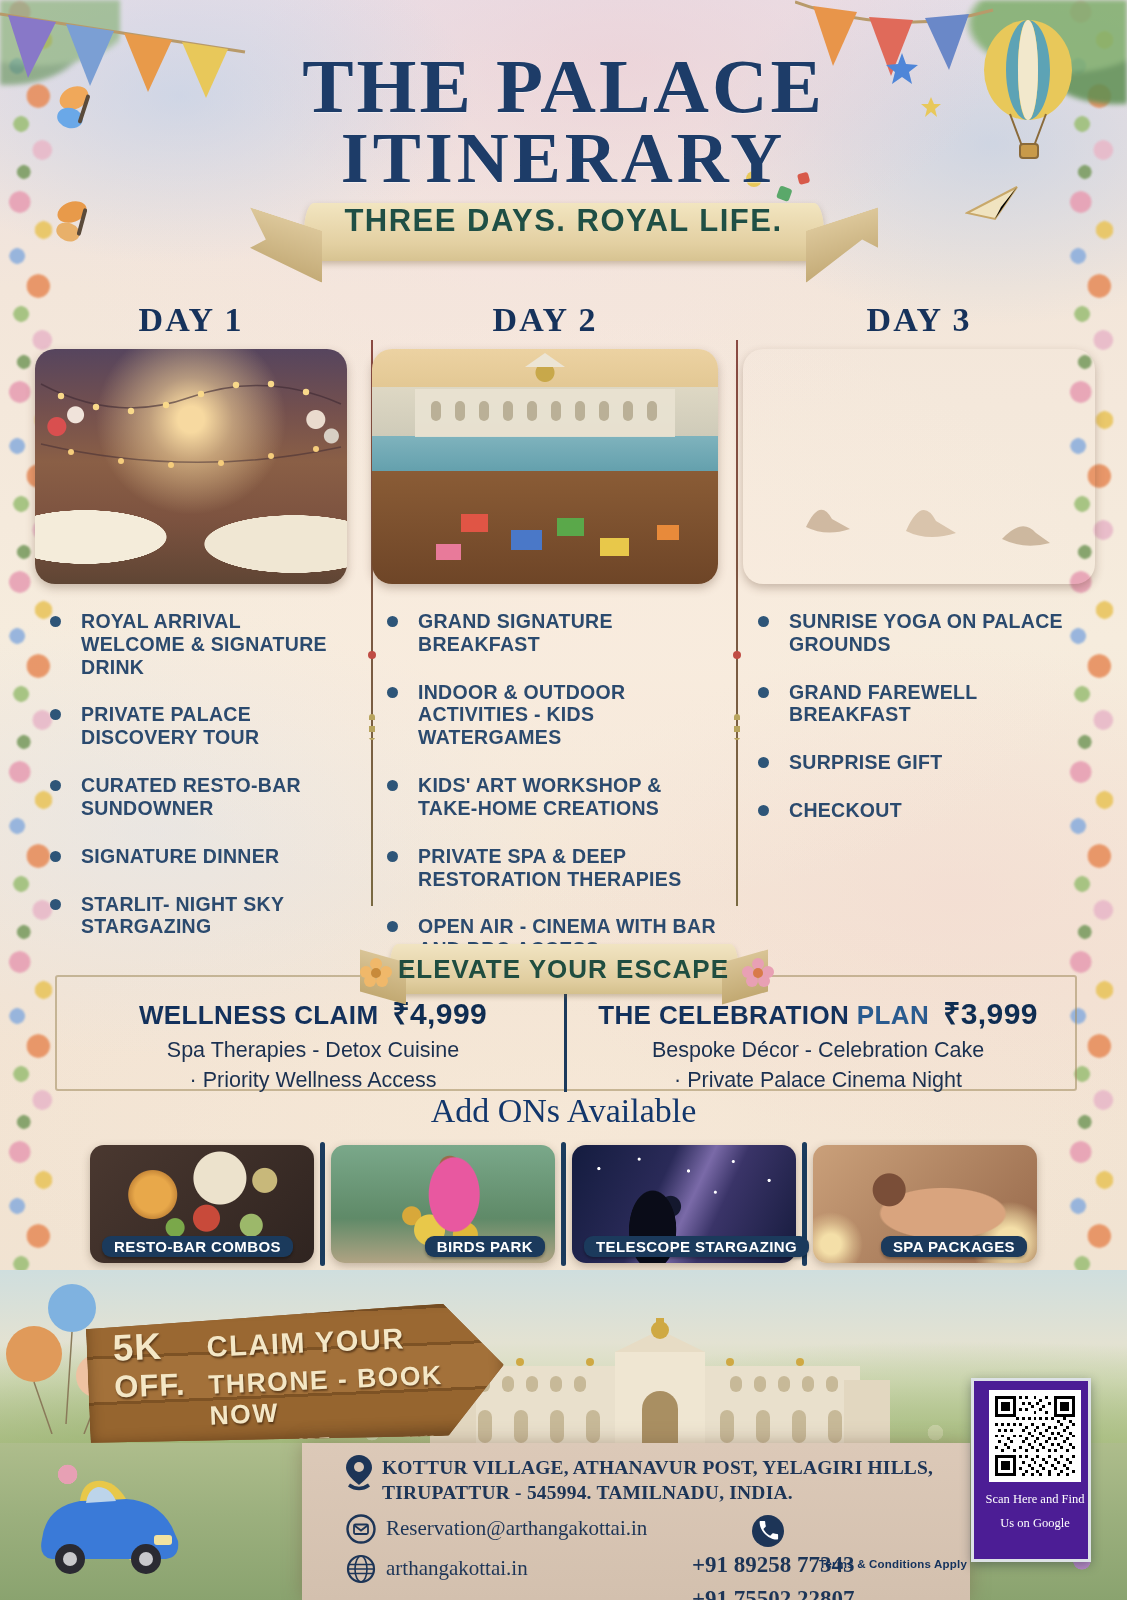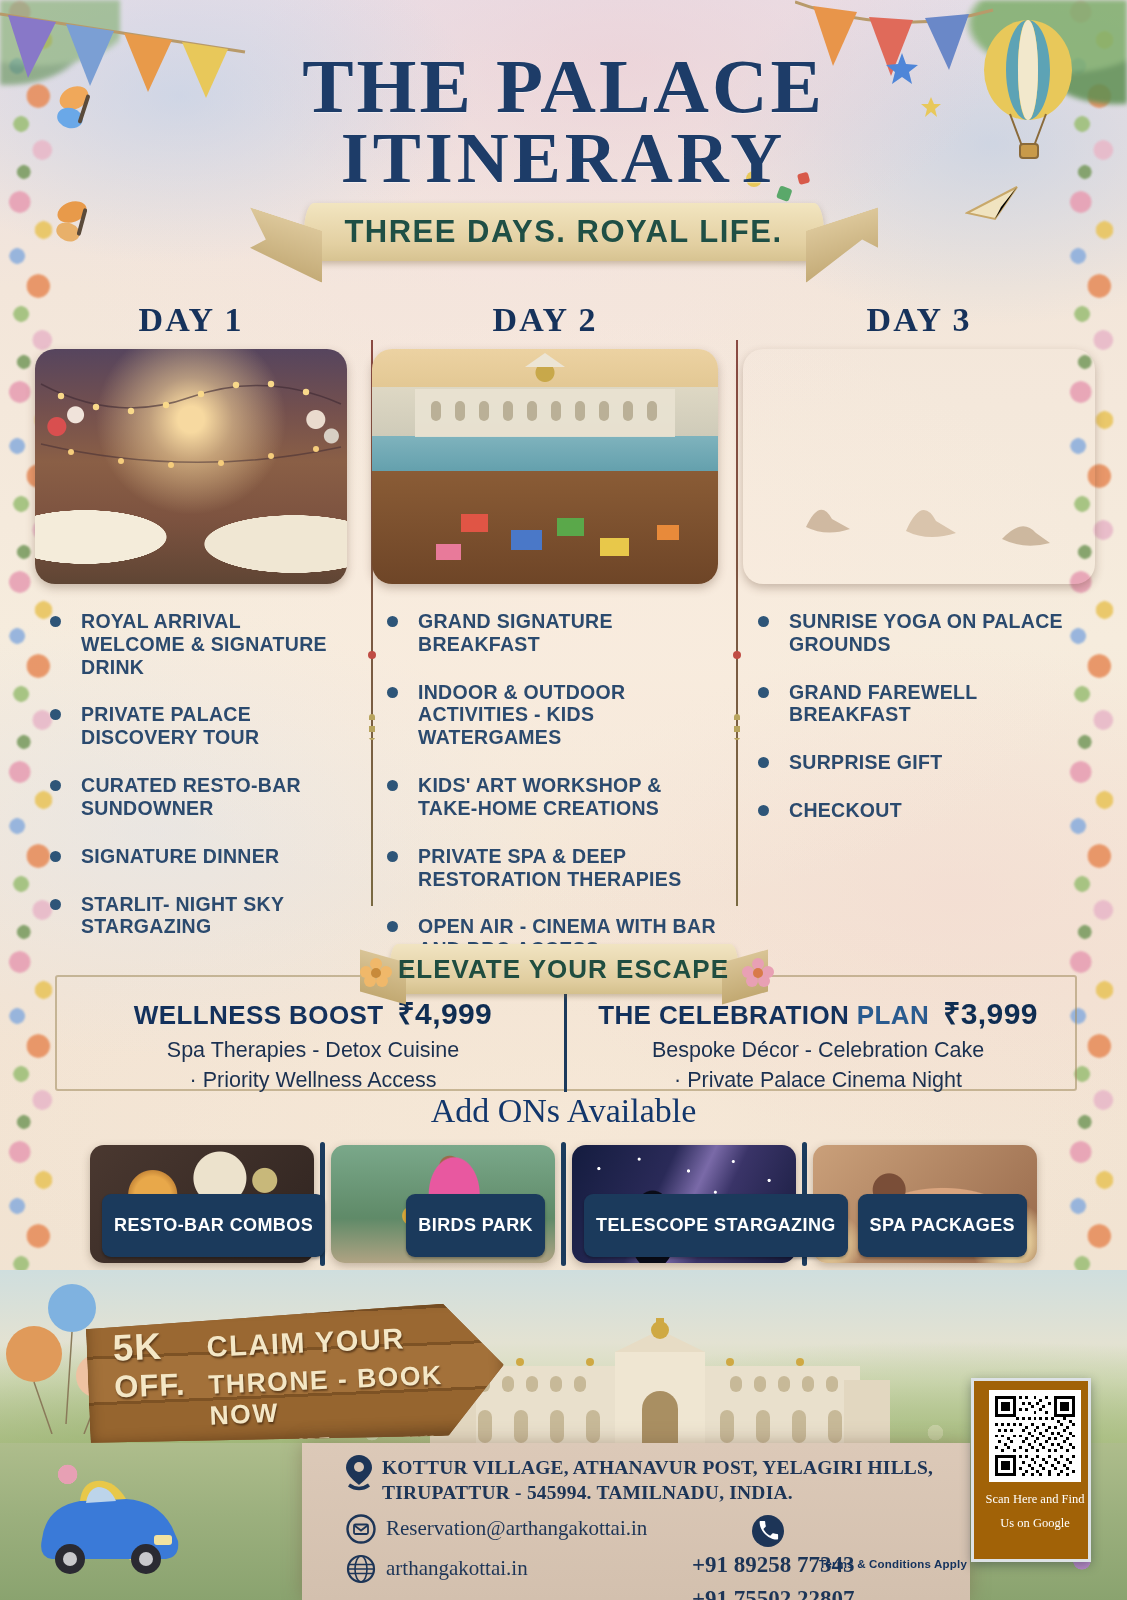--- a/index.html
+++ b/index.html
@@ -39,21 +39,21 @@
   
   .header{position:absolute;left:0;top:0;width:100%;height:295px;}
   .deco{position:absolute;}
   .title{position:absolute;left:0;width:100%;text-align:center;color:#1d3c68;
     font-family:"Liberation Serif",serif;font-weight:bold;line-height:1;
     text-shadow:0 1px 1px rgba(255,255,255,.5);}
   .title1{top:48px;font-size:77px;letter-spacing:3px;}
   .title2{top:122px;font-size:72px;letter-spacing:4px;}
   .ribbon{position:absolute;left:50%;top:203px;transform:translateX(-50%);width:520px;height:58px;
     background:linear-gradient(180deg,#f2e5c0,#e3d0a2 70%,#d7c391);border-radius:10px 10px 14px 14px/50% 50% 40% 40%;
-    box-shadow:0 3px 6px rgba(120,95,55,.35);display:flex;align-items:center;justify-content:center;}
+    box-shadow:0 3px 6px rgba(120,95,55,.35);display:flex;justify-content:center;}
   .ribbon::before,.ribbon::after{content:"";position:absolute;top:16px;width:72px;height:52px;z-index:-1;
     background:linear-gradient(180deg,#dcc79a,#c4ab77);}
   .ribbon::before{left:-54px;transform:skewY(18deg);clip-path:polygon(0 0,100% 0,100% 100%,0 78%,22% 52%);}
   .ribbon::after{right:-54px;transform:skewY(-18deg);clip-path:polygon(0 0,100% 0,100% 78%,78% 52%,0 100%);}
   .tagline{color:#1f4f45;font-size:31px;font-weight:bold;letter-spacing:1.5px;}
   
   .days{position:absolute;left:0;top:295px;width:100%;height:635px;}
   .days-grid{display:grid;grid-template-columns:312px 346px 352px;column-gap:25px;padding:0 29px 0 35px;}
   .day-title{font-family:"Liberation Serif",serif;font-weight:bold;font-size:34px;color:#16325b;
     text-align:center;letter-spacing:2px;margin:6px 0 10px;}
@@ -151,22 +151,22 @@
       radial-gradient(circle at 64% 40%, #fff 0 1px, transparent 2px),
       radial-gradient(ellipse 24px 40px at 36% 72%, #0a0c18 0 97%, transparent),
       radial-gradient(circle at 44% 52%, #14182e 0 10px, transparent 11px),
       linear-gradient(115deg,#141c3f 0%,#2a2a58 38%,#7a6aa8 52%,#3a3468 64%,#161b3d 100%);}
   .ap4{background:
       radial-gradient(circle at 34% 38%, #7a4e38 0 16px, transparent 17px),
       radial-gradient(ellipse 64px 26px at 58% 58%, #d9a47e 0 96%, transparent),
       radial-gradient(circle at 88% 82%, #f4dfa8 0 14px, rgba(244,223,168,.5) 28px, transparent 40px),
       radial-gradient(circle at 8% 84%, #f4dfa8 0 10px, rgba(244,223,168,.4) 22px, transparent 32px),
       linear-gradient(135deg,#caa07a,#96684a);}
-  .addon-pill{position:absolute;bottom:6px;background:#1b3a5c;color:#fff;font-size:18px;font-weight:bold;
-    letter-spacing:.4px;padding:21px 12px;border-radius:9px;white-space:nowrap;z-index:2;box-shadow:0 2px 3px rgba(0,0,0,.3);}
+  .addon-pill{position:absolute;bottom:6px;background:#1b3a5c;color:#fff;font-size:15px;font-weight:bold;
+    letter-spacing:.4px;padding:2px 12px;border-radius:9px;white-space:nowrap;z-index:2;box-shadow:0 2px 3px rgba(0,0,0,.3);}
   .pl{left:12px;} .pr{right:10px;}
   
   .offer-scene{position:absolute;left:0;top:1270px;width:100%;height:173px;overflow:hidden;
     background:
       radial-gradient(ellipse 700px 200px at 18% 118%, rgba(150,178,110,.9), transparent 70%),
       radial-gradient(ellipse 800px 190px at 85% 120%, rgba(160,186,120,.85), transparent 72%),
       radial-gradient(circle 9px at 24% 88%, #e7a0b4 95%, transparent),
       radial-gradient(circle 8px at 33% 94%, #f0f0e4 95%, transparent),
       radial-gradient(circle 9px at 47% 90%, #b88ac8 95%, transparent),
       radial-gradient(circle 8px at 60% 95%, #e9c55f 95%, transparent),
@@ -201,21 +201,21 @@
   .address-row{display:flex;align-items:flex-start;}
   .address-text{font-family:"Liberation Serif",serif;font-weight:bold;font-size:19.5px;line-height:1.3;margin-left:10px;letter-spacing:.2px;}
   .contact-cols{display:flex;margin-top:8px;}
   .contact-left{width:330px;}
   .contact-item{display:flex;align-items:center;margin-bottom:10px;}
   .contact-item .txt{font-family:"Liberation Serif",serif;font-size:21px;color:#1d3557;margin-left:10px;}
   .phone-block{display:flex;align-items:center;margin-left:6px;flex-direction:column;}
   .phone-nums{font-family:"Liberation Serif",serif;font-size:23px;font-weight:bold;color:#1d3557;margin-left:10px;line-height:1.5;}
   .terms{position:absolute;right:160px;bottom:30px;font-size:11.5px;font-weight:bold;color:#13315c;letter-spacing:.2px;}
   
-  .qr-card{position:absolute;left:971px;top:1378px;width:120px;height:184px;background:#a16207;
+  .qr-card{position:absolute;left:971px;top:1378px;width:120px;height:184px;background:#4c1d95;
     border:3px solid #dde2e6;box-shadow:0 3px 10px rgba(30,40,50,.4);box-sizing:border-box;
     display:flex;flex-direction:column;align-items:center;padding-top:9px;z-index:5;padding-left:8px;}
   .qr-box{width:92px;height:92px;background:#fff;padding:3px;box-sizing:border-box;}
   .qr-caption{color:#fff;font-family:"Liberation Serif",serif;font-size:12.5px;text-align:center;line-height:1.9;margin-top:6px;}
 </style>
 </head>
 <body>
 
 <div class="poster">
   <div class="bg-wash"></div>
@@ -389,21 +389,21 @@
           <circle cx="10" cy="18" r="6"></circle>
           <circle cx="30" cy="18" r="6"></circle>
           <circle cx="14" cy="27" r="6"></circle>
           <circle cx="26" cy="27" r="6"></circle>
         </g>
       <circle cx="20" cy="19" r="5" fill="#d87a4a"></circle>
     </svg>
     <div class="plans">
       <div class="plan">
         <div class="plan-head">
-          <span>WELLNESS BOOST</span><span class="hl"></span><span class="plan-price">₹4,999</span>
+          <span>WELLNESS CLAIM</span><span class="hl"></span><span class="plan-price">₹4,999</span>
         </div>
         <div class="plan-line">Spa Therapies - Detox Cuisine</div>
         <div class="plan-line">· Priority Wellness Access</div>
       </div>
       <div class="plans-divider"></div>
       <div class="plan">
         <div class="plan-head">
           <span>THE CELEBRATION </span><span class="hl">PLAN</span><span class="plan-price">₹3,999</span>
         </div>
         <div class="plan-line">Bespoke Décor - Celebration Cake</div>

